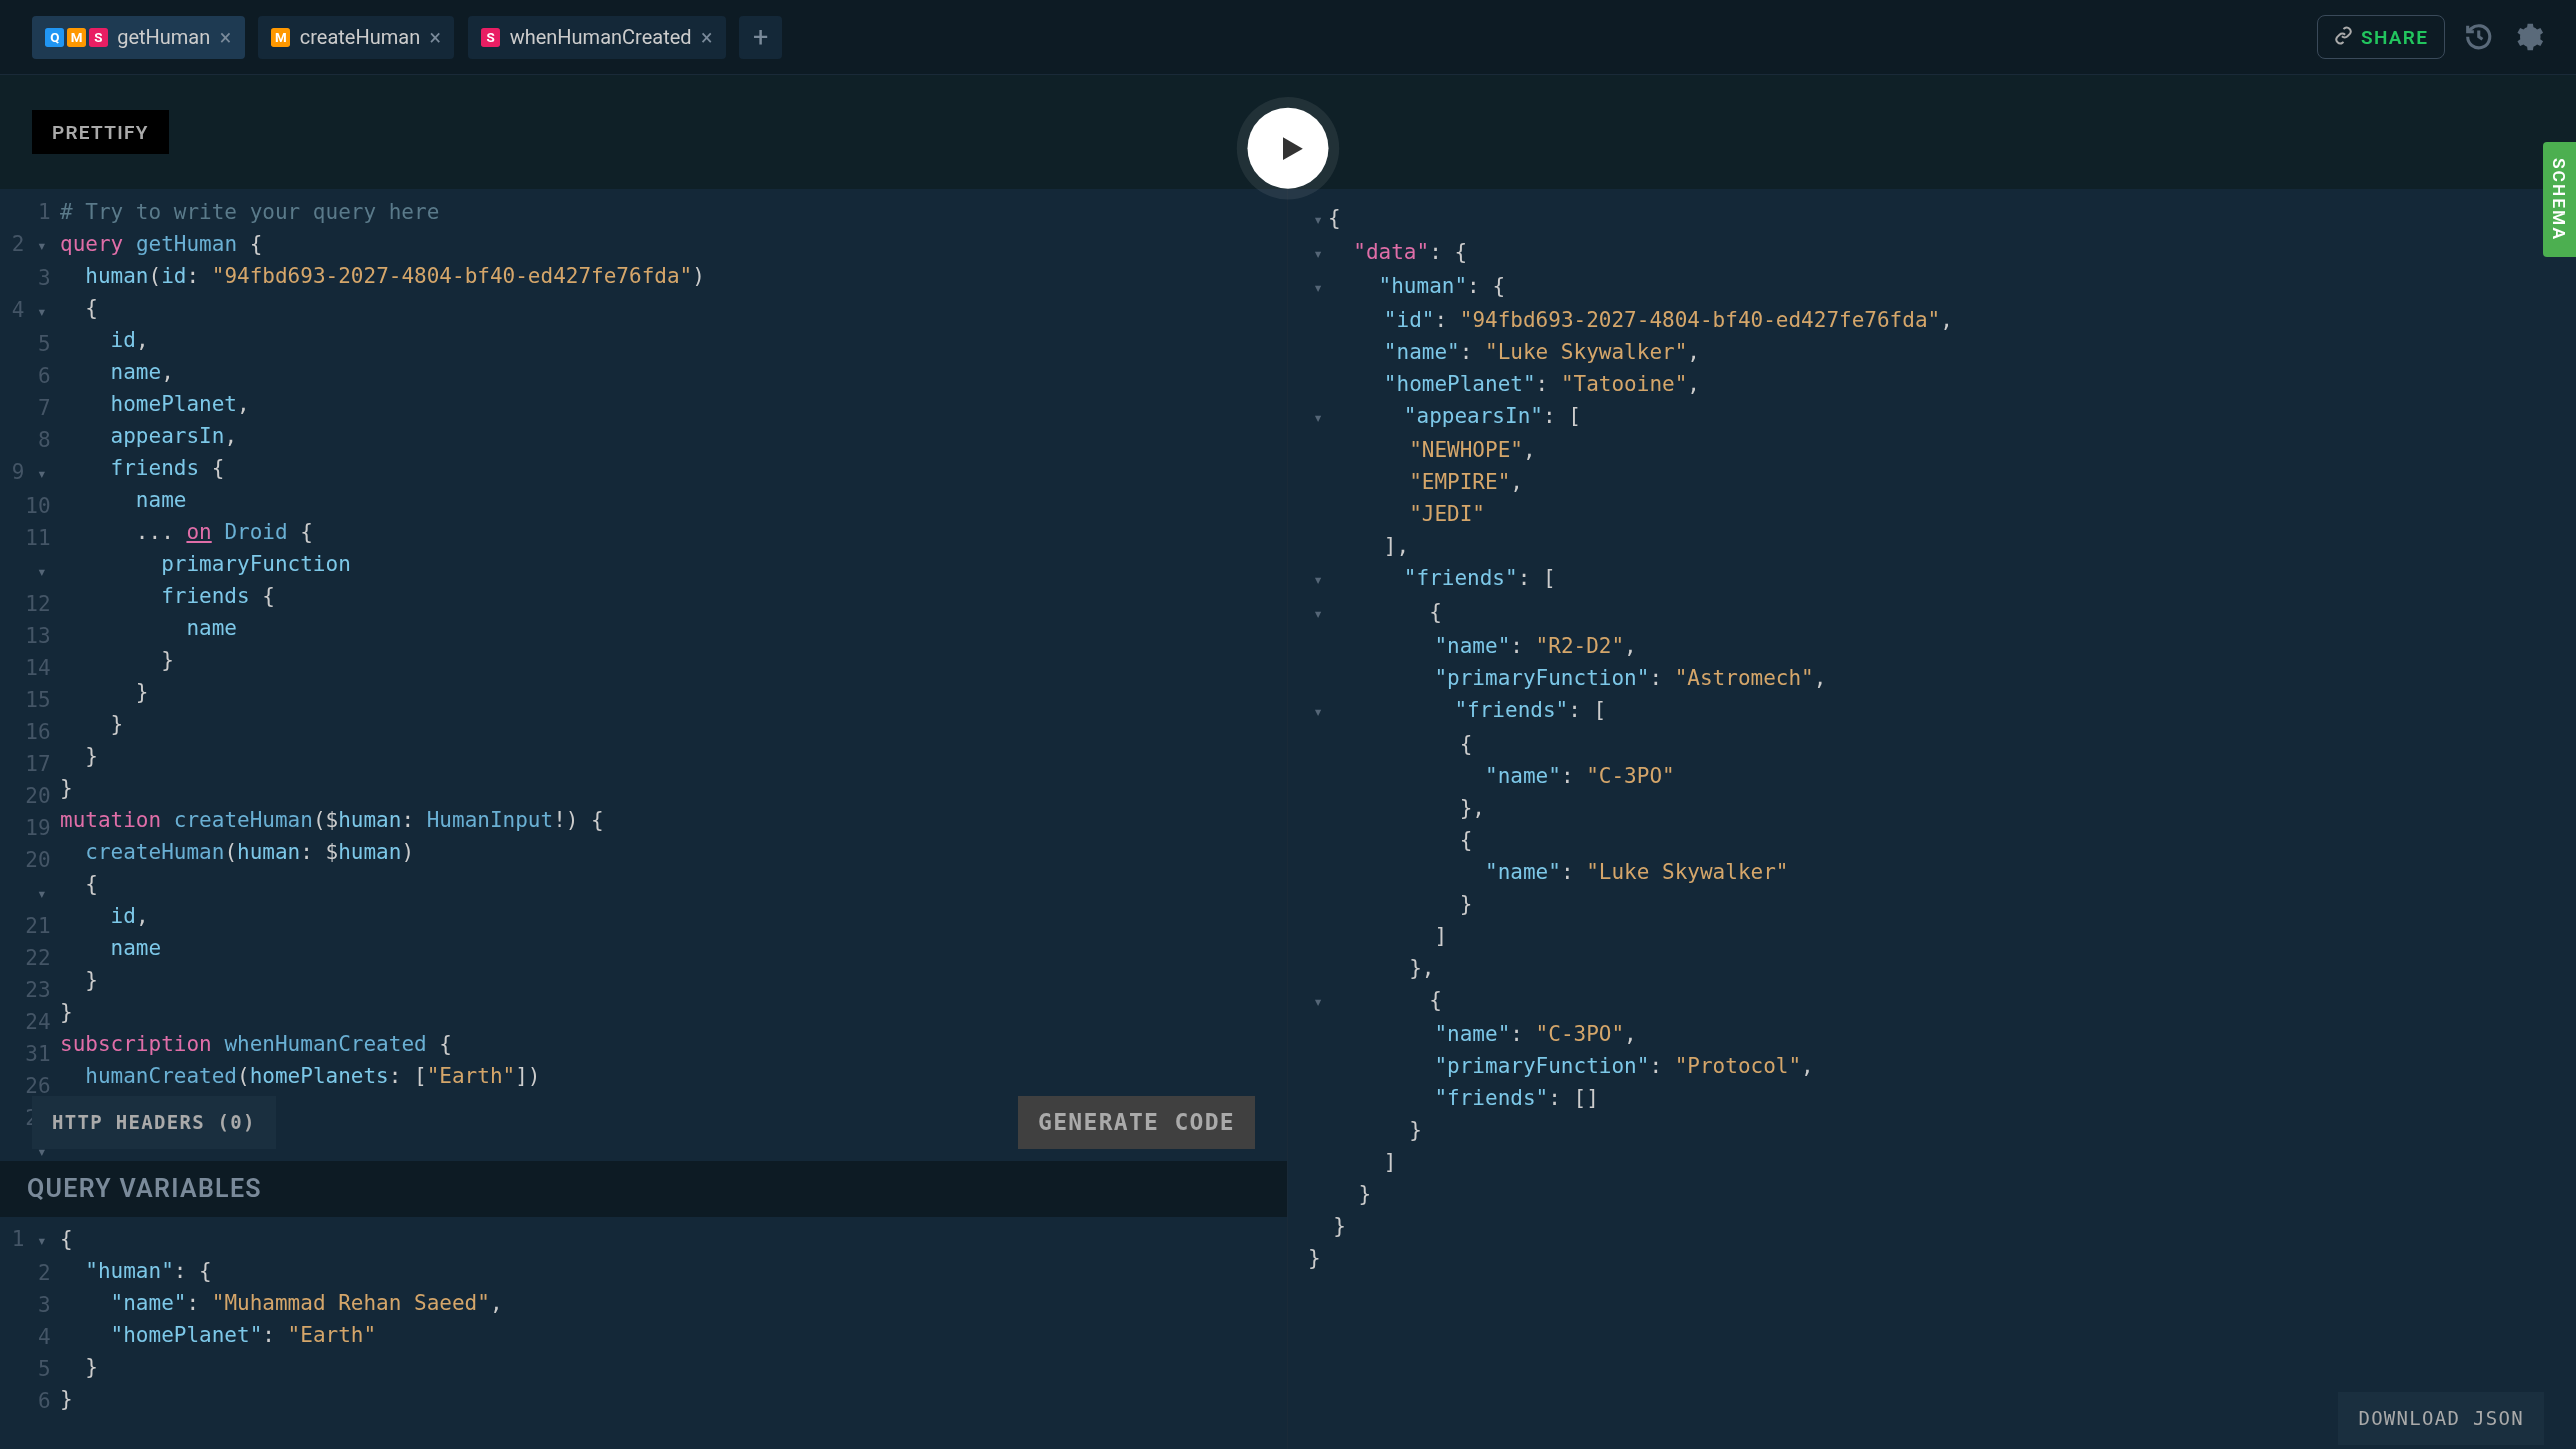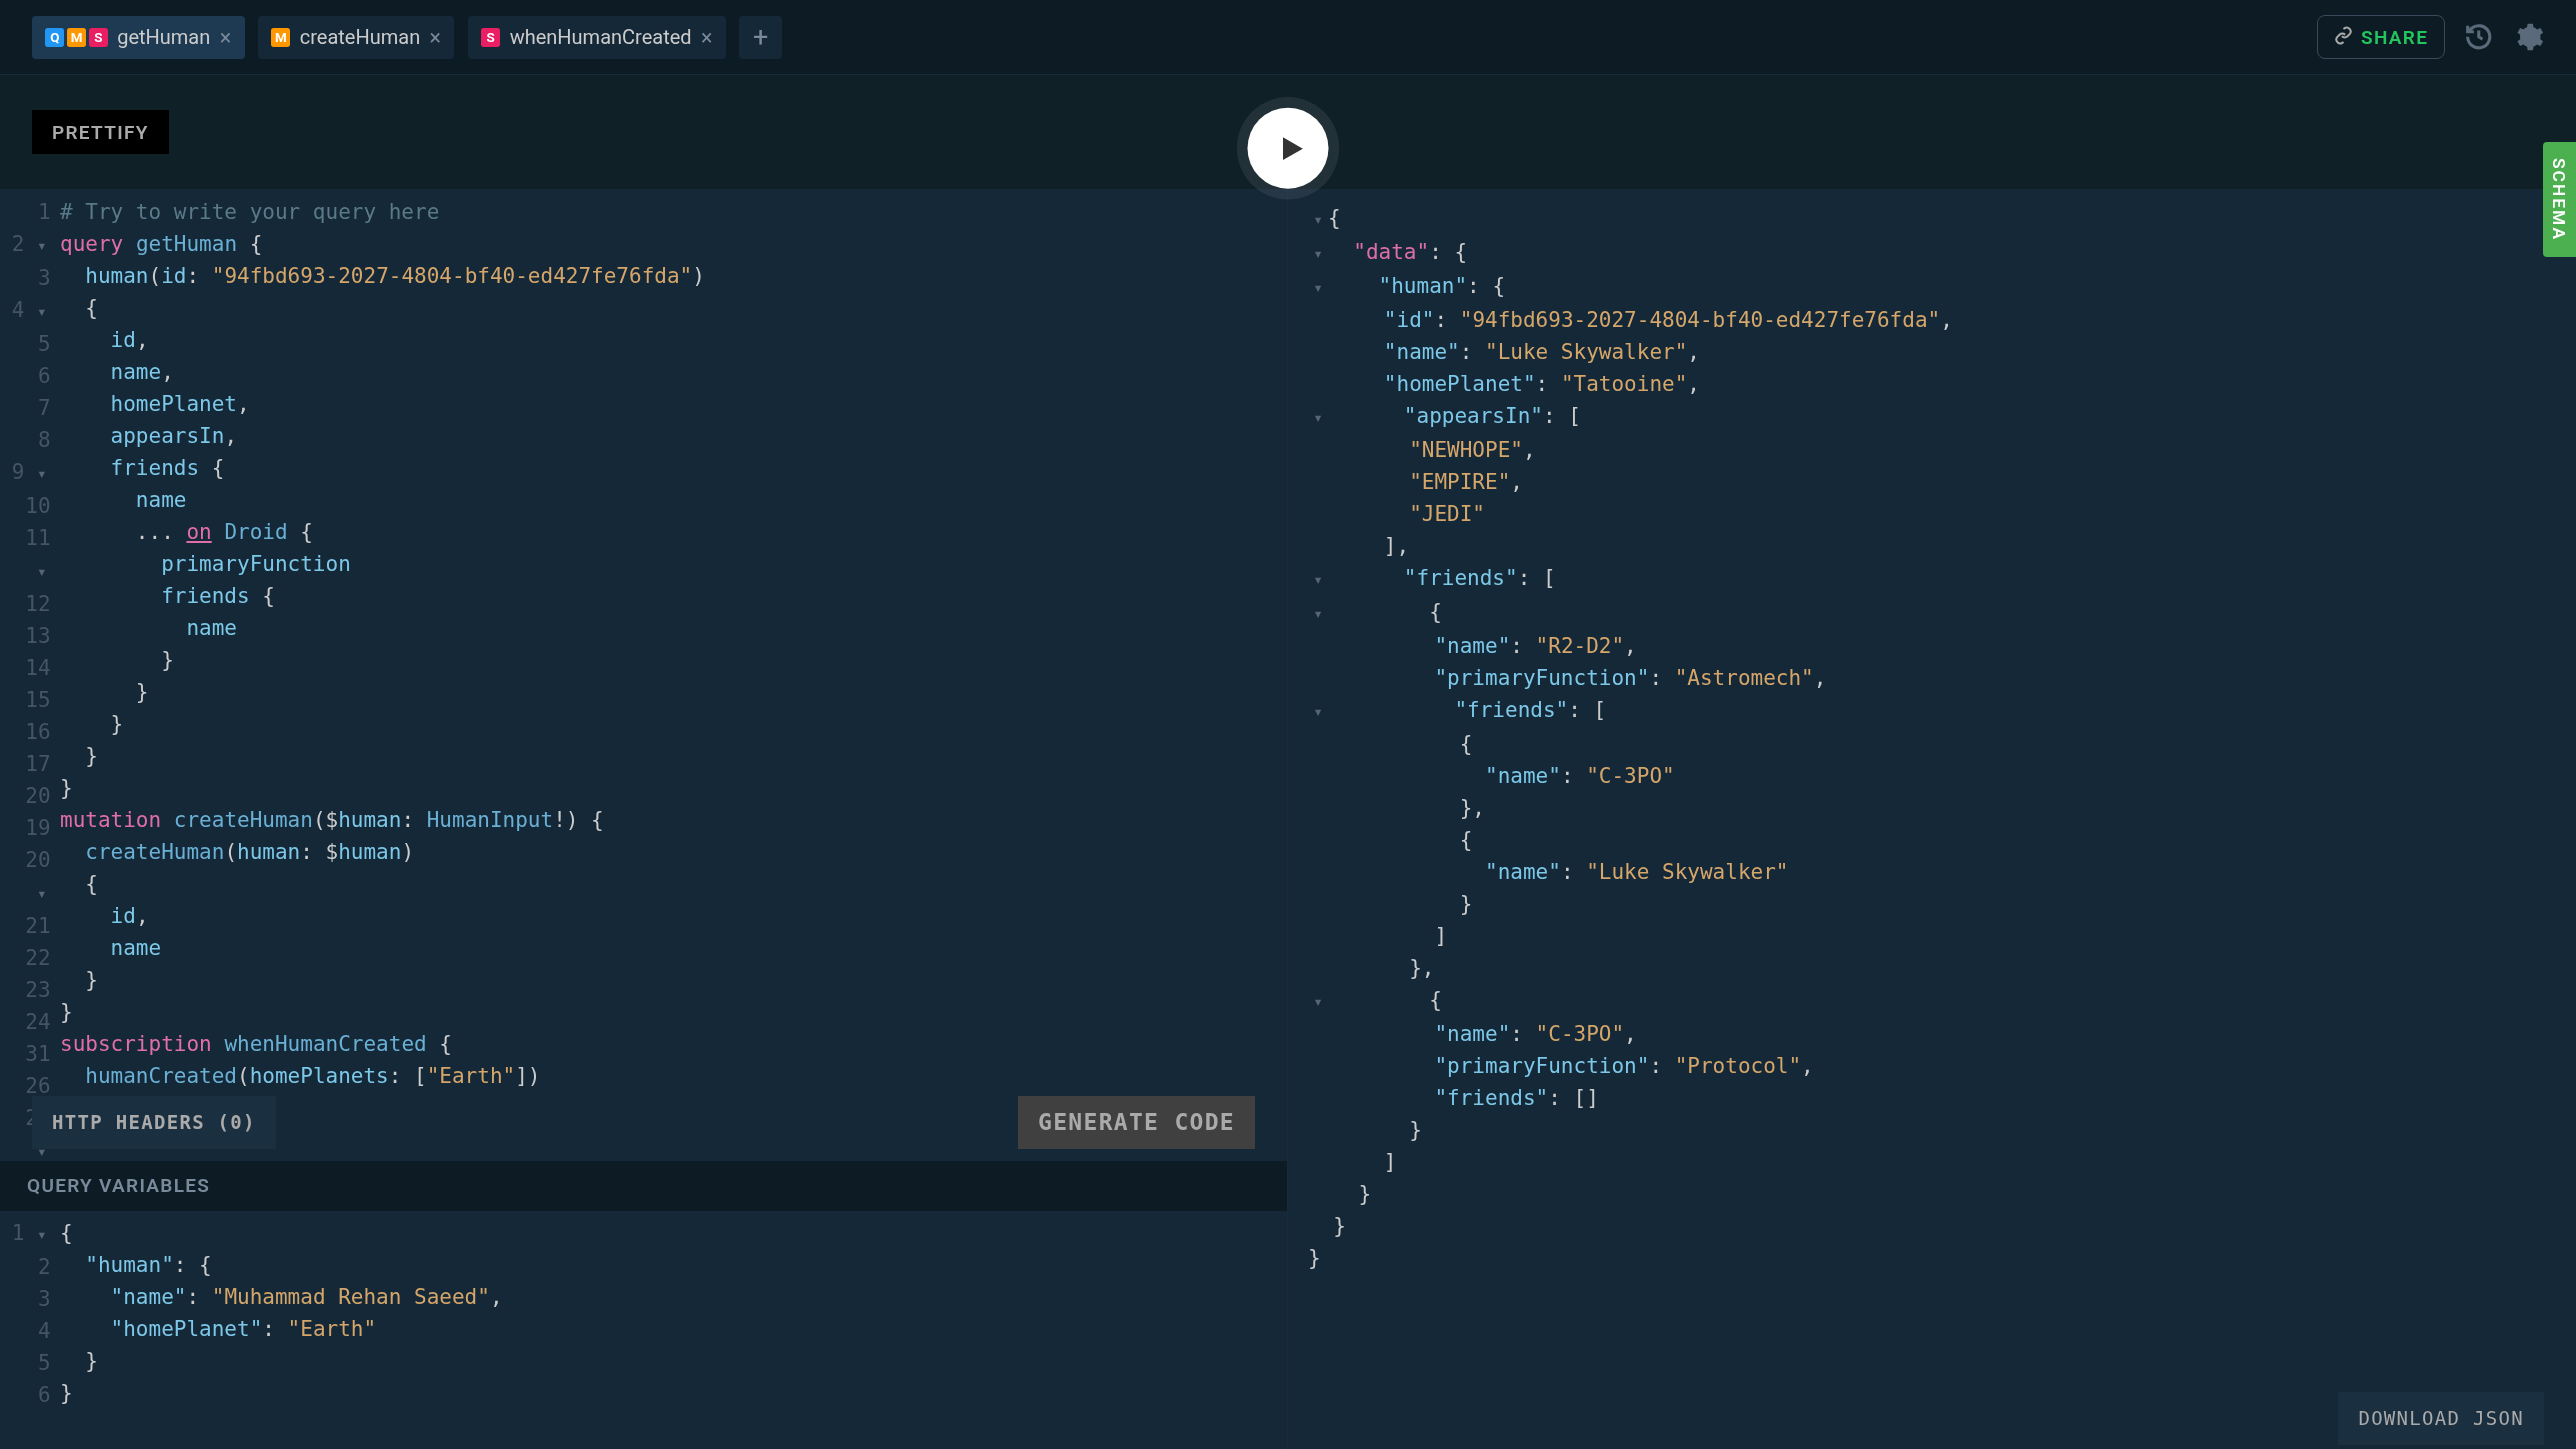--- a/index.html
+++ b/index.html
@@ -216,21 +216,21 @@
 
 .vars-panel {
   height: 288px;
   background: #0d1b24;
   display: flex;
   flex-direction: column;
 }
 .vars-header {
   padding: 13.4px 27px;
   color: #7a8a9a;
-  font-size: 19px;
+  font-size: 25px;
   font-weight: 600;
   letter-spacing: 1.3px;
   cursor: pointer;
 }
 .vars-editor {
   flex: 1;
   display: flex;
   background: #142838;
   font-family: 'Consolas', 'Monaco', monospace;
   font-size: 21px;

